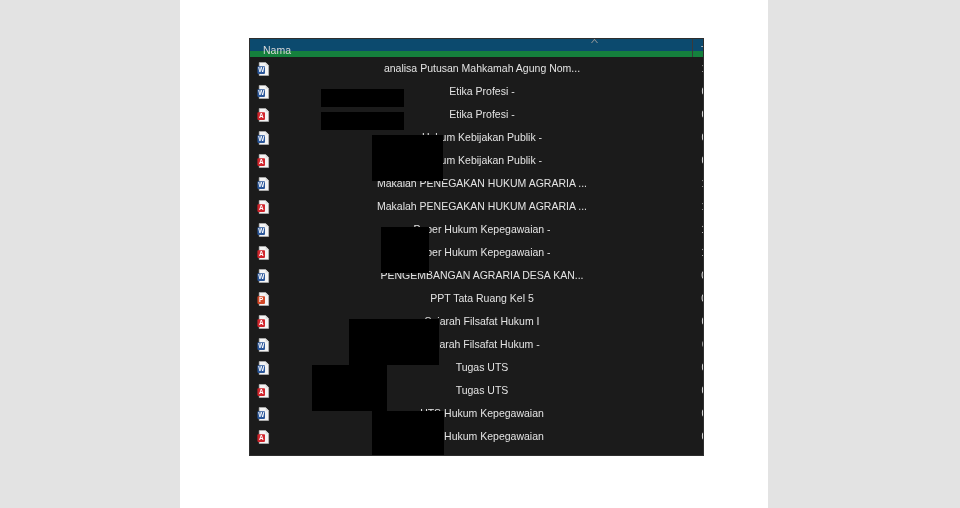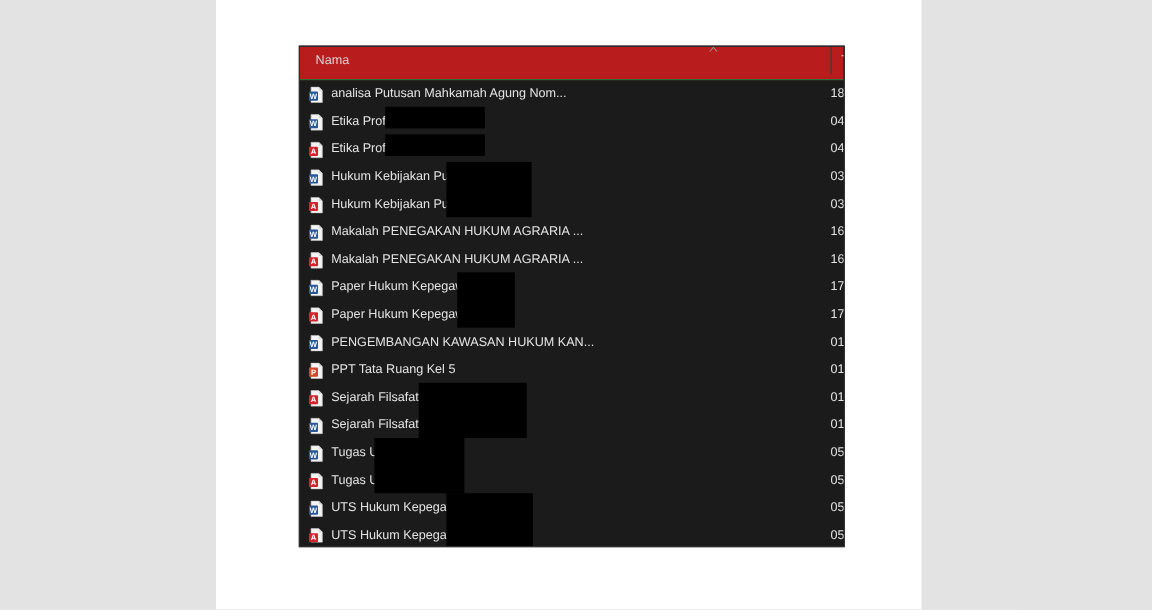--- a/index.html
+++ b/index.html
@@ -38,23 +38,23 @@
     height: 418px;
     background: #1b1b1b;
     border: 1px solid #2e2e2e;
     box-sizing: border-box;
     overflow: hidden;
   }
 
   
   #column-header {
     position: relative;
-    height: 28px;
-    background: #b91c1c;
-    border-bottom: 1px solid #15803d;
+    height: 18px;
+    background: #0c4a6e;
+    border-bottom: 6px solid #15803d;
     box-sizing: border-box;
   }
   .col-head {
     position: absolute;
     top: 0;
     height: 23px;
     line-height: 23px;
     color: #d8d8d8;
     font-size: 10.5px;
     white-space: nowrap;
@@ -86,20 +86,21 @@
   #file-list {
     position: relative;
     background: #1b1b1b;
   }
   .file-row {
     position: relative;
     height: 23px;
     display: block;
     color: #e6e6e6;
     font-size: 10.5px;
+    text-align: center;
   }
   .cell {
     position: absolute;
     top: 0;
     height: 23px;
     line-height: 23px;
     white-space: nowrap;
     overflow: hidden;
     color: #e3e3e3;
   }
@@ -263,21 +264,21 @@
         </div>
         <div class="file-row">
           <span class="file-icon">
             <svg width="13" height="14" viewBox="0 0 13 14" xmlns="http://www.w3.org/2000/svg">
               <path d="M2.2 0.5 H8.6 L11.6 3.4 V13.5 H2.2 Z" fill="#f4f4f4" stroke="#bdbdbd" stroke-width="0.6"></path>
               <path d="M8.6 0.5 L11.6 3.4 H8.6 Z" fill="#d6d6d6"></path>
               <rect x="0.4" y="4.3" width="7.6" height="7.6" rx="0.8" fill="#2b579a"></rect>
               <text x="4.2" y="10.4" font-family="Liberation Sans, sans-serif" font-size="6.4" font-weight="bold" fill="#ffffff" text-anchor="middle">W</text>
             </svg>
           </span>
-          <div class="cell cell-name">PENGEMBANGAN KAWASAN HUKUM KAN...</div>
+          <div class="cell cell-name">PENGEMBANGAN AGRARIA DESA KAN...</div>
           <div class="cell cell-date">01/07/2022 15.22</div>
         </div>
         <div class="file-row">
           <span class="file-icon">
             <svg width="13" height="14" viewBox="0 0 13 14" xmlns="http://www.w3.org/2000/svg">
               <path d="M2.2 0.5 H8.6 L11.6 3.4 V13.5 H2.2 Z" fill="#f4f4f4" stroke="#bdbdbd" stroke-width="0.6"></path>
               <path d="M8.6 0.5 L11.6 3.4 H8.6 Z" fill="#d6d6d6"></path>
               <rect x="0.4" y="4.3" width="7.6" height="7.6" rx="0.8" fill="#d24726"></rect>
               <text x="4.2" y="10.4" font-family="Liberation Sans, sans-serif" font-size="6.4" font-weight="bold" fill="#ffffff" text-anchor="middle">P</text>
             </svg>

